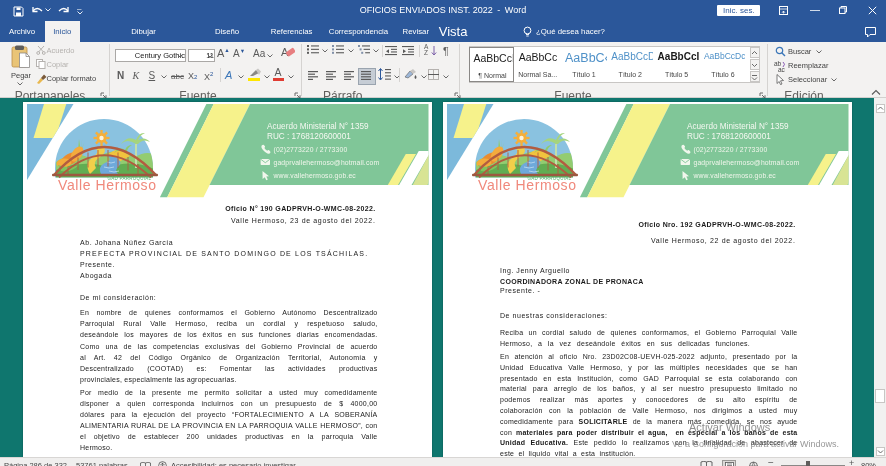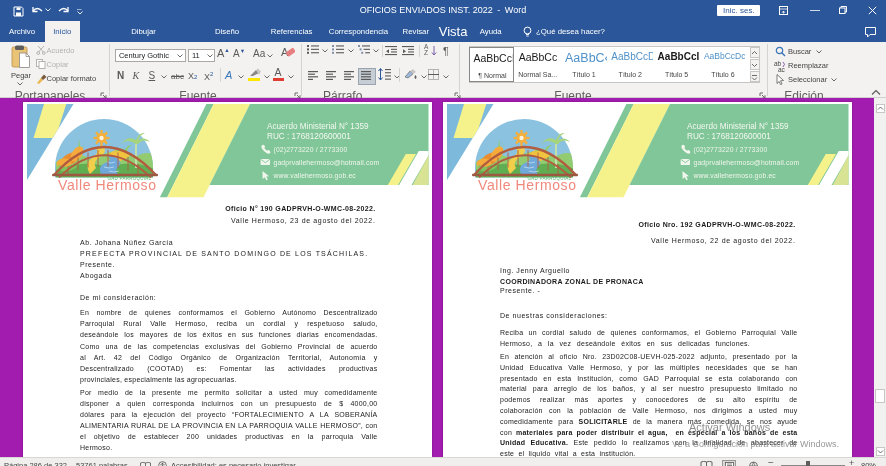--- a/index.html
+++ b/index.html
@@ -1,36 +1,36 @@
 <!DOCTYPE html>
 <html><head><meta charset="utf-8"><style>
 * { margin:0; padding:0; box-sizing:border-box; }
 body { font-family:"Liberation Sans", sans-serif; }
 #app { position:relative; width:886px; height:466px; overflow:hidden; background:#e8e8e8; }
 #titlebar { position:absolute; left:0; top:0; width:886px; height:21px; background:#2b579a; }
 #tabrow { position:absolute; left:0; top:21px; width:886px; height:21px; background:#2b579a; }
 #ribbonbg { position:absolute; left:0; top:42px; width:886px; height:56px; background:#f3f2f1; border-bottom:1px solid #d2d0ce; }
 #ribicons { position:absolute; left:0; top:0; width:886px; height:98px; }
-#doc { position:absolute; left:0; top:98px; width:886px; height:359px; background:#a21caf; }
+#doc { position:absolute; left:0; top:98px; width:886px; height:359px; background:#0f766e; }
 #statusbar { position:absolute; left:0; top:457px; width:886px; height:9px; background:#f0efee; border-top:1px solid #d8d6d4; }
 .stx { position:absolute; top:3px; font-size:7.5px; color:#444; white-space:nowrap; }
 .page { position:absolute; top:4px; width:409px; height:355px; background:#fff; box-shadow:0 0 1.5px rgba(0,0,0,0.35); overflow:hidden; }
 .b { position:absolute; font-size:7px; color:#1a1a1a; white-space:nowrap; letter-spacing:0.65px; }
 .caps { letter-spacing:1.18px; }
 .bold.caps { letter-spacing:0.35px; }
 .bold { font-weight:bold; }
 .para { position:absolute; width:297.5px; font-size:7px; color:#1a1a1a; letter-spacing:0.25px; }
 .j, .l { height:11px; line-height:11px; }
 .l { white-space:nowrap; }
 .j { text-align:justify; text-align-last:justify; overflow:hidden; }
 .p2b .j, .p2b .l { height:10.8px; line-height:10.8px; }
 .rlbl { position:absolute; font-size:7.5px; color:#444; white-space:nowrap; }
 .glbl { position:absolute; top:89px; font-size:12px; color:#605e5c; }
 .gray { color:#b5b2af !important; }
-.combo { position:absolute; height:13.5px; background:#fff; border:1px solid #aaa8a6; font-size:7.5px; color:#1a1a1a; line-height:12px; padding-left:3px; }
+.combo { position:absolute; height:13.5px; background:#fff; border:1px solid #aaa8a6; font-size:7.5px; color:#1a1a1a; line-height:12px; padding-left:3px;text-align:right; }
 .ric { position:absolute; color:#5a5a5a; white-space:nowrap; }
 .vsep { position:absolute; width:1px; background:#d5d3d1; }
 </style></head><body>
 <div id="app">
   <div id="titlebar">
       <svg style="position:absolute;left:13px;top:6px" width="11" height="11" viewBox="0 0 11 11">
         <path d="M1,1 h7.5 L10,2.5 V10 H1 Z" fill="none" stroke="#fff" stroke-width="1"></path>
         <rect x="3" y="6.5" width="5" height="3.5" fill="#fff"></rect>
         <rect x="3.5" y="1.5" width="4" height="2.5" fill="#fff"></rect>
       </svg>
@@ -67,21 +67,20 @@
   <div id="tabrow">
       <div style="position:absolute;left:44.7px;top:0;width:35.2px;height:21px;background:#f3f2f1"></div>
       <div style="position:absolute;left:-33px;top:0;width:110px;height:21px;line-height:22px;text-align:center;font-size:7.8px;color:#fff">Archivo</div>
       <div style="position:absolute;left:7.299999999999997px;top:0;width:110px;height:21px;line-height:22px;text-align:center;font-size:7.8px;color:#2b579a">Inicio</div>
       <div style="position:absolute;left:88.5px;top:0;width:110px;height:21px;line-height:22px;text-align:center;font-size:7.8px;color:#fff">Dibujar</div>
       <div style="position:absolute;left:129.2px;top:0;width:110px;height:21px;line-height:22px;text-align:right;font-size:7.8px;color:#fff">Diseño</div>
       <div style="position:absolute;left:236.60000000000002px;top:0;width:110px;height:21px;line-height:22px;text-align:center;font-size:7.8px;color:#fff">Referencias</div>
       <div style="position:absolute;left:360.8px;top:0;width:110px;height:21px;line-height:22px;text-align:center;font-size:7.8px;color:#fff">Revisar</div>
       <div style="position:absolute;left:303.5px;top:0;width:110px;height:21px;line-height:22px;text-align:center;font-size:7.8px;color:#fff">Correspondencia</div>
       <div style="position:absolute;left:398.1px;top:0;width:110px;height:21px;line-height:22px;text-align:center;font-size:13px;color:#fff">Vista</div>
-      <div style="position:absolute;left:435.7px;top:0;width:110px;height:21px;line-height:22px;text-align:center;font-size:7.8px;color:#fff">Ayuda</div>
       <svg style="position:absolute;left:522px;top:5px" width="11" height="13" viewBox="0 0 11 13">
         <circle cx="5.5" cy="4.5" r="3.4" fill="none" stroke="#fff" stroke-width="1"></circle>
         <path d="M4,8.5 h3 M4.3,10 h2.4" stroke="#fff" stroke-width="0.9"></path>
       </svg>
       <div style="position:absolute;left:536px;top:0;height:21px;line-height:22px;font-size:7.8px;color:#fff">¿Qué desea hacer?</div>
       <svg style="position:absolute;left:864px;top:5px" width="13" height="12" viewBox="0 0 13 12">
         <path d="M1.5,1.5 h10 v7 h-5.5 l-2.5,2.5 v-2.5 h-2 Z" fill="none" stroke="#fff" stroke-width="1"></path>
       </svg>
     </div>
   <div id="ribbonbg"></div>

